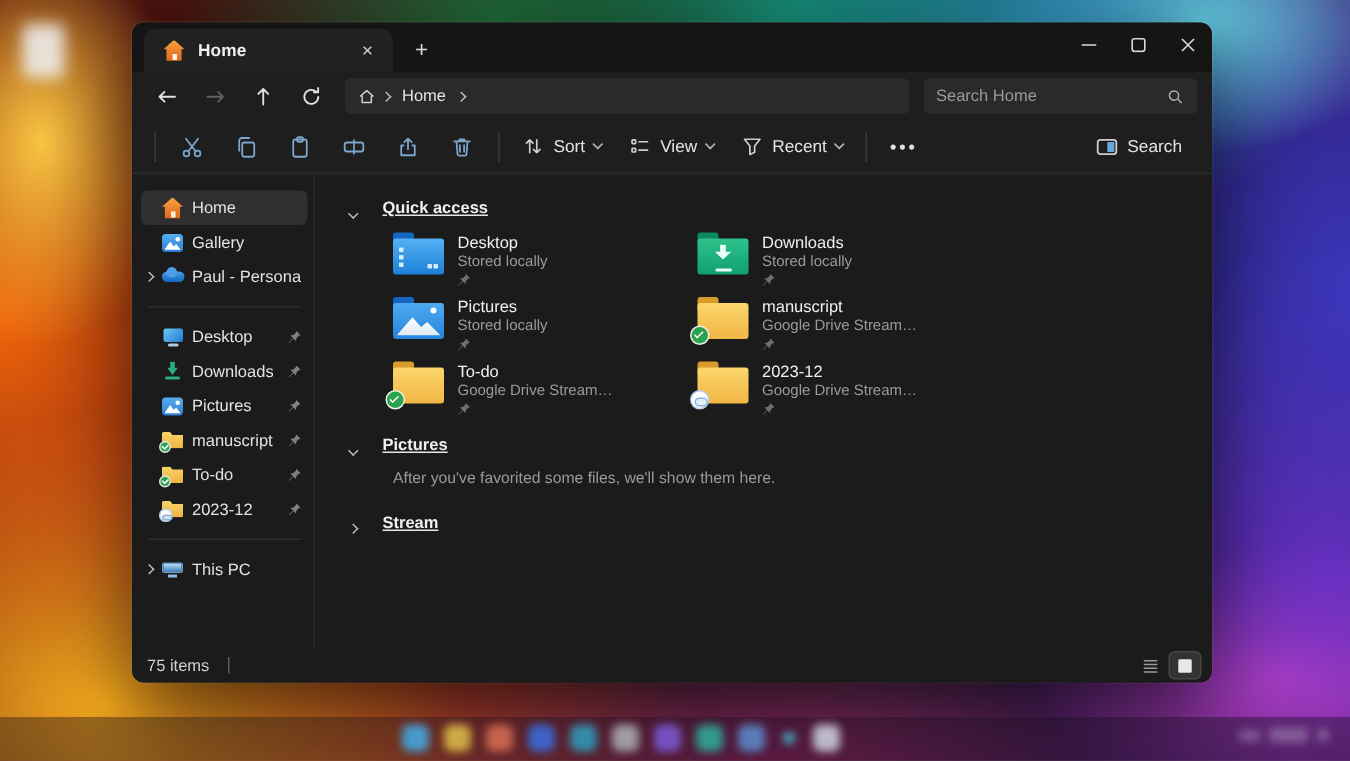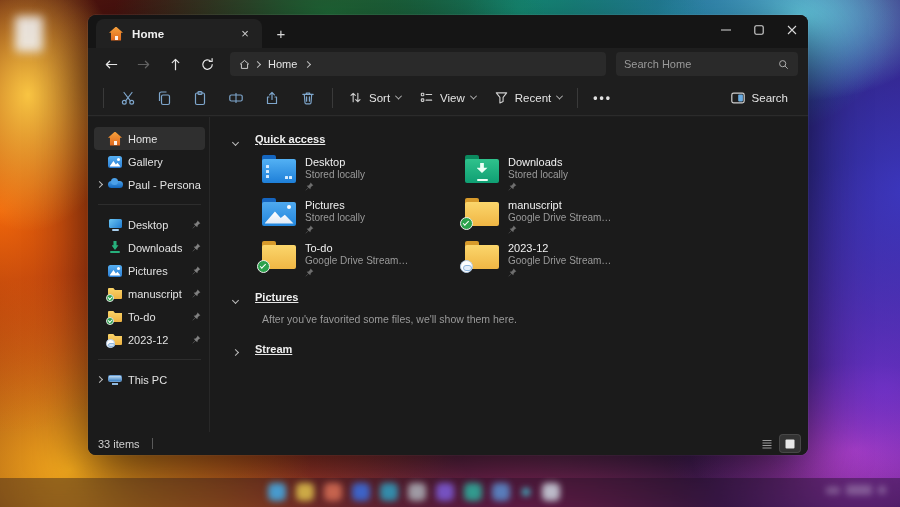--- a/index.html
+++ b/index.html
@@ -573,21 +573,21 @@
       <div class="empty-text">After you've favorited some files, we'll show them here.</div>
 
       <div class="sec-header">
         <span class="chev"></span>
         <span class="sec-title">Stream</span>
       </div>
     </div>
   </div>
 
   <div class="statusbar">
-    <span>33 items</span>
+    <span>75 items</span>
     <span class="status-sep"></span>
     <span class="spacer"></span>
     <span class="view-toggle">
       <svg width="12" height="12" viewBox="0 0 12 12" stroke="#9a9a9a" stroke-width="1.1">
           <path d="M1.5 2.5h9M1.5 5h9M1.5 7.5h9M1.5 10h9"></path>
         </svg>
     </span>
     <span class="view-toggle active">
       <svg width="12" height="12" viewBox="0 0 12 12">
           <rect x="1.5" y="1.5" width="9" height="9" rx="1" fill="#e8e8e8"></rect>

